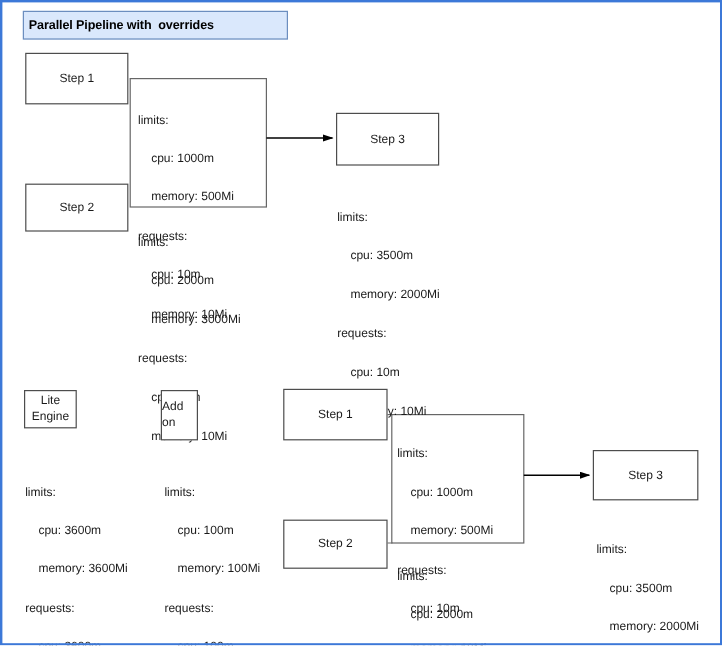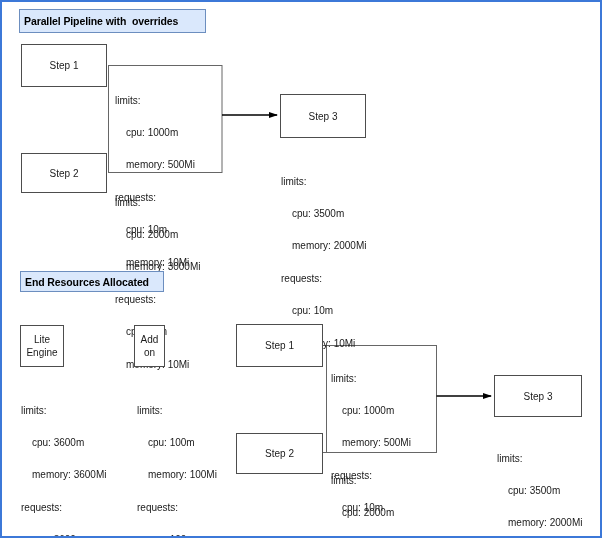--- a/index.html
+++ b/index.html
@@ -17,21 +17,21 @@
   .title {
     position:absolute; background:var(--title_fill,#DAE8FC);
     border:1px solid var(--title_border,#6C8EBF);
     font-weight:bold; font-size:10.5px; letter-spacing:-0.1px; color:#000;
     display:flex; align-items:center; padding:0 4px; white-space:pre;
     box-sizing:border-box;
   }
   .box {
     position:absolute; background:#fff; border:1px solid var(--box_border,#4D4D4D);
     display:flex; flex-direction:column; align-items:center; justify-content:center;
-    font-size:10px; color:#1a1a1a; text-align:center; line-height:13px;
+    font-size:10px; color:#1a1a1a; line-height:13px;
     box-sizing:border-box;
   }
   .res {
     position:absolute; font-size:10px; line-height:10.8px; color:#1a1a1a; white-space:pre;
   }
   .res .ind { padding-left:11px; }
 </style>
 </head>
 <body>
 
@@ -44,21 +44,21 @@
       </marker>
     </defs>
     <rect class="conn-rect" x="108.5" y="65.5" width="113.5" height="107"></rect>
     <line class="arrow-line" x1="222" y1="115" x2="277" y2="115" marker-end="url(#arrowhead)"></line>
     <rect class="conn-rect" x="326.5" y="345.5" width="110" height="107"></rect>
     <line class="stub" x1="322" y1="345.5" x2="327" y2="345.5"></line>
     <line class="stub" x1="322" y1="452.5" x2="327" y2="452.5"></line>
     <line class="arrow-line" x1="436.5" y1="396" x2="491" y2="396" marker-end="url(#arrowhead)"></line>
   </svg>
 
-  <div class="title" style="left:19px; top:9px; width:187px; height:24px;">Parallel Pipeline with  overrides</div>
+  <div class="title" style="left:19px; top:9px; width:221px; height:24px;">Parallel Pipeline with  overrides</div>
 
   <div class="box" style="left:21px; top:44px; width:86px; height:43px;">Step 1</div>
 
   <div class="box" style="left:21px; top:153px; width:86px; height:40px;">Step 2</div>
 
   <div class="box" style="left:280px; top:94px; width:86px; height:44px;">Step 3</div>
 
   <div class="res" style="left:115px; top:74px;">
     <div>limits:</div>
     <div class="ind">cpu: 1000m</div>
@@ -79,23 +79,22 @@
 
   <div class="res" style="left:281px; top:155px;">
     <div>limits:</div>
     <div class="ind">cpu: 3500m</div>
     <div class="ind">memory: 2000Mi</div>
     <div>requests:</div>
     <div class="ind">cpu: 10m</div>
     <div class="ind">memory: 10Mi</div>
   </div>
 
-  <div class="title" style="left:20px; top:271px; width:144px; height:21px;">End Resources Allocated</div>
 
-  <div class="box" style="left:20px; top:325px; width:44px; height:42px;">
+  <div class="box" style="left:20px; top:325px; width:44px; height:32px;">
     <div>Lite</div>
     <div>Engine</div>
   </div>
 
   <div class="box" style="left:134px; top:325px; width:31px; height:42px;">Add on</div>
 
   <div class="box" style="left:236px; top:324px; width:87px; height:43px;">Step 1</div>
 
   <div class="box" style="left:236px; top:433px; width:87px; height:41px;">Step 2</div>
 

